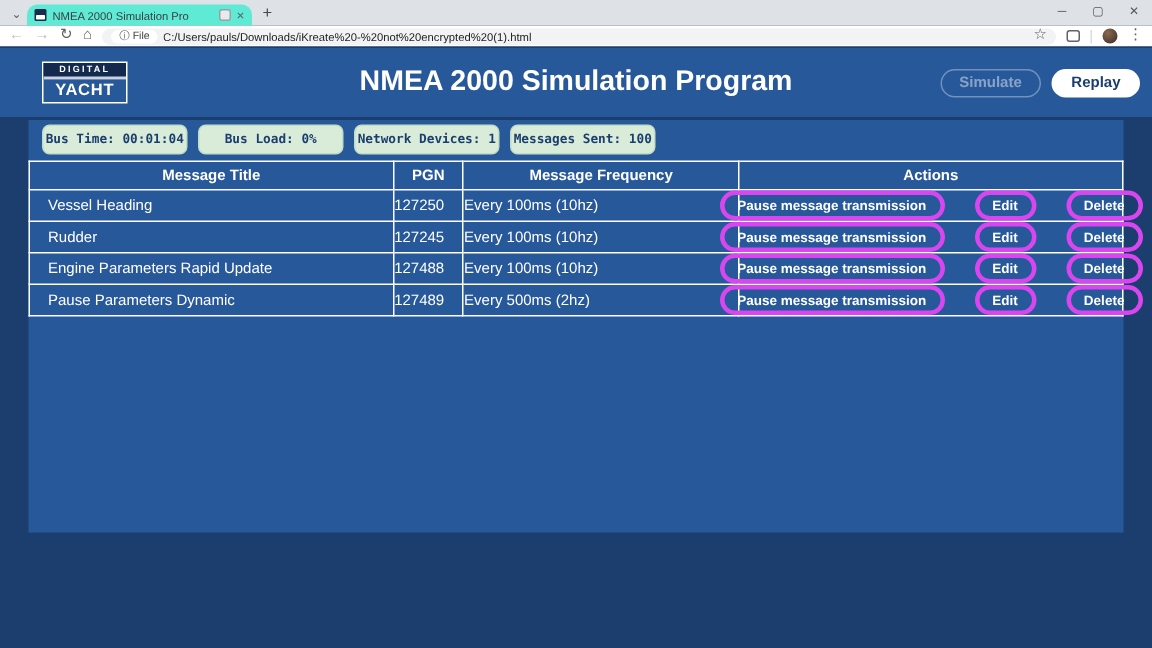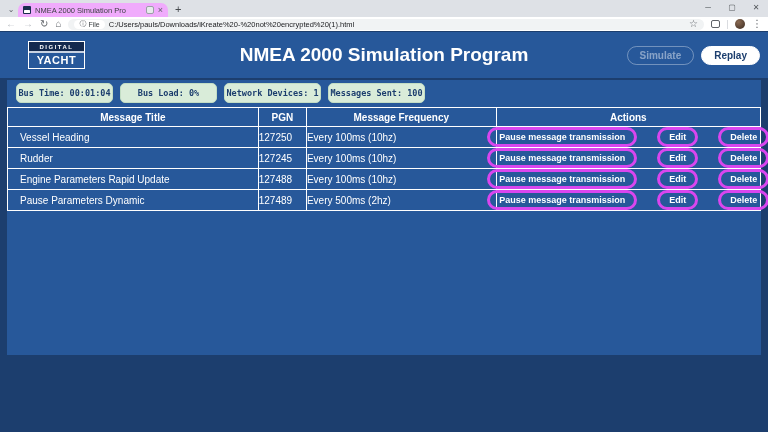--- a/index.html
+++ b/index.html
@@ -2,21 +2,21 @@
 <html><head>
 <meta charset="utf-8">
 <style>
   * { box-sizing: border-box; margin: 0; padding: 0; }
   html,body { width: 768px; height: 432px; overflow: hidden; }
   body { font-family: "Liberation Sans", sans-serif; background: #1c3e6e; }
 
   
   .tabstrip { height: 17px; background: #dee1e6; display: flex; align-items: flex-end; padding-left: 4px; position: relative; }
   .tab-search { width: 14px; height: 13px; display: flex; align-items: center; justify-content: center; color: #5f6368; font-size: 8px; margin-bottom: 1px; cursor: pointer; }
-  .tab { background: #f0abfc; border-radius: 7px 7px 0 0; height: 14px; width: 150px; display: flex; align-items: center; padding: 0 5px; gap: 4px; }
+  .tab { background: #5eead4; border-radius: 7px 7px 0 0; height: 14px; width: 150px; display: flex; align-items: center; padding: 0 5px; gap: 4px; }
   .favicon { width: 8px; height: 8px; background: #1a2c4e; border-radius: 1px; flex: none; position: relative; }
   .favicon:after { content:""; position: absolute; left: 1px; right: 1px; bottom: 1px; height: 3px; background: #fff; border-radius: 0.5px; }
   .tab-title { font-size: 7.5px; color: #3c4043; white-space: nowrap; overflow: hidden; text-overflow: ellipsis; flex: 1; }
   .tab-media { width: 8px; height: 8px; border: 1px solid #9aa0a6; border-radius: 2px; background: #e8eaed; flex: none; }
   .tab-close { color: #5f6368; font-size: 9px; line-height: 8px; flex: none; cursor: pointer; }
   .new-tab { color: #45494d; font-size: 11px; margin: 0 0 2px 7px; cursor: pointer; }
   .win-controls { position: absolute; right: 0; top: 0; height: 14px; display: flex; }
   .win-controls span { width: 24px; height: 14px; display: flex; align-items: center; justify-content: center; color: #53575b; font-size: 8px; cursor: pointer; }
 
   .toolbar { height: 14px; background: #ffffff; display: flex; align-items: center; padding: 0 6px; gap: 7px; }
@@ -37,21 +37,21 @@
   .page-header { background: #27589a; height: 46px; position: relative; display: flex; align-items: center; flex: none; }
   .logo { margin-left: 28px; width: 57px; border: 1px solid #ffffff; background: #27589a; z-index: 2; }
   .logo-top { background: #13294e; color: #ffffff; font-size: 6px; font-weight: bold; letter-spacing: 1.5px; text-align: center; padding: 2px 0 1px; border-bottom: 2px solid #c8d2e2; }
   .logo-bottom { color: #ffffff; font-size: 11px; font-weight: bold; text-align: center; padding: 1px 0 2px; letter-spacing: 0.5px; }
   .page-title { position: absolute; left: 0; right: 0; text-align: center; color: #ffffff; font-size: 19px; font-weight: bold; }
   .hdr-btns { margin-left: auto; margin-right: 8px; display: flex; gap: 7px; z-index: 2; }
   .pill { border-radius: 12px; font-weight: bold; font-size: 10px; padding: 3px 12px; cursor: pointer; white-space: nowrap; }
   .btn-sim { border: 1px solid rgba(255,255,255,0.35); color: rgba(255,255,255,0.45); background: transparent; }
   .btn-replay { background: #ffffff; color: #1c3e6e; border: 1px solid #ffffff; }
 
-  .page-main { flex: 1; margin: 2px 7px 0; background: #27589a; padding-top: 3px; }
+  .page-main { flex: 1; margin: 2px 19px 0; background: #27589a; padding-top: 3px; }
   .badges { display: flex; gap: 7px; margin-left: 9px; }
   .badge { background: #d9ecd9; color: #1c3e6e; font-family: "DejaVu Sans Mono", monospace; font-weight: bold; font-size: 8.5px; width: 97px; text-align: center; padding: 4px 0; border-radius: 5px; border: 1px solid #c2ddc4; white-space: nowrap; }
 
   .cmd-row { display: flex; gap: 6px; margin-top: 4px; align-items: center; }
   .cmd { background: transparent; border: 1px solid #ffffff; color: #ffffff; font-weight: bold; font-size: 10px; padding: 3px 11px; border-radius: 11px; cursor: pointer; white-space: nowrap; font-family: inherit; }
   .cmd.stop { background: #a07d0e; border-color: #ead9a0; margin-left: 16px; }
 
   table { width: 100%; border-collapse: collapse; margin-top: 4px; table-layout: fixed; }
   th, td { border: 1px solid #ffffff; color: #ffffff; font-size: 10px; }
   th { font-weight: bold; height: 19px; text-align: center; }

